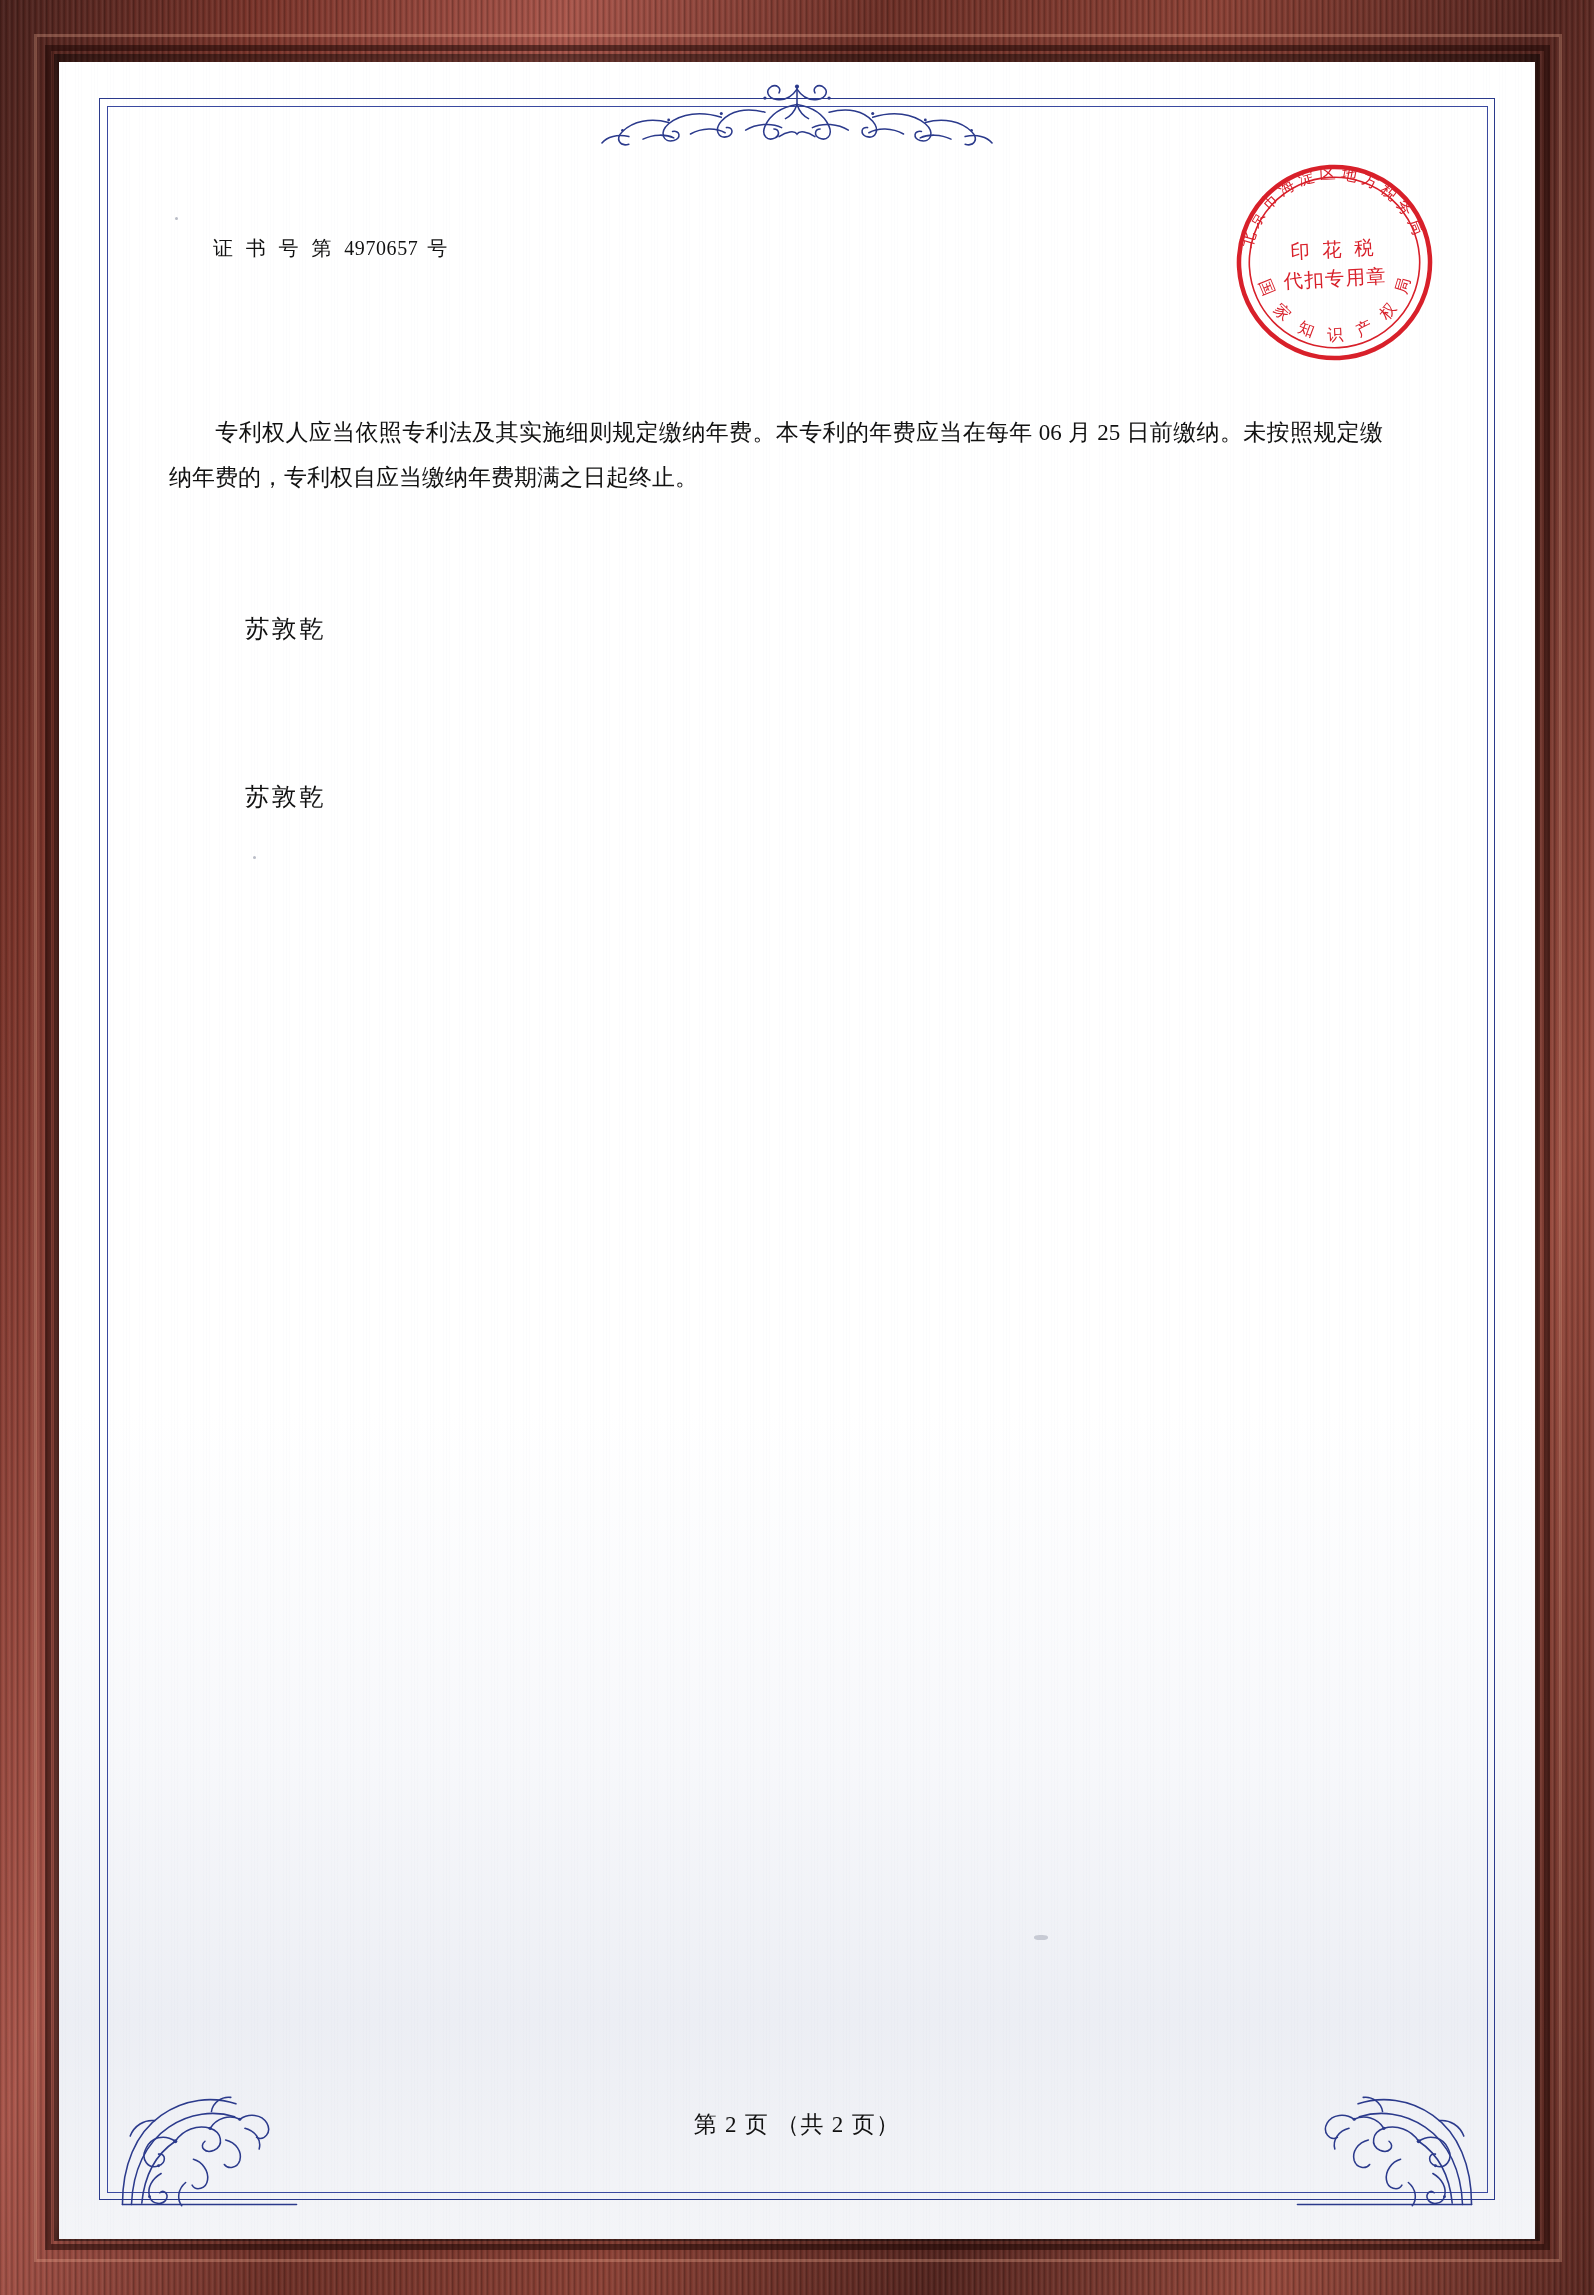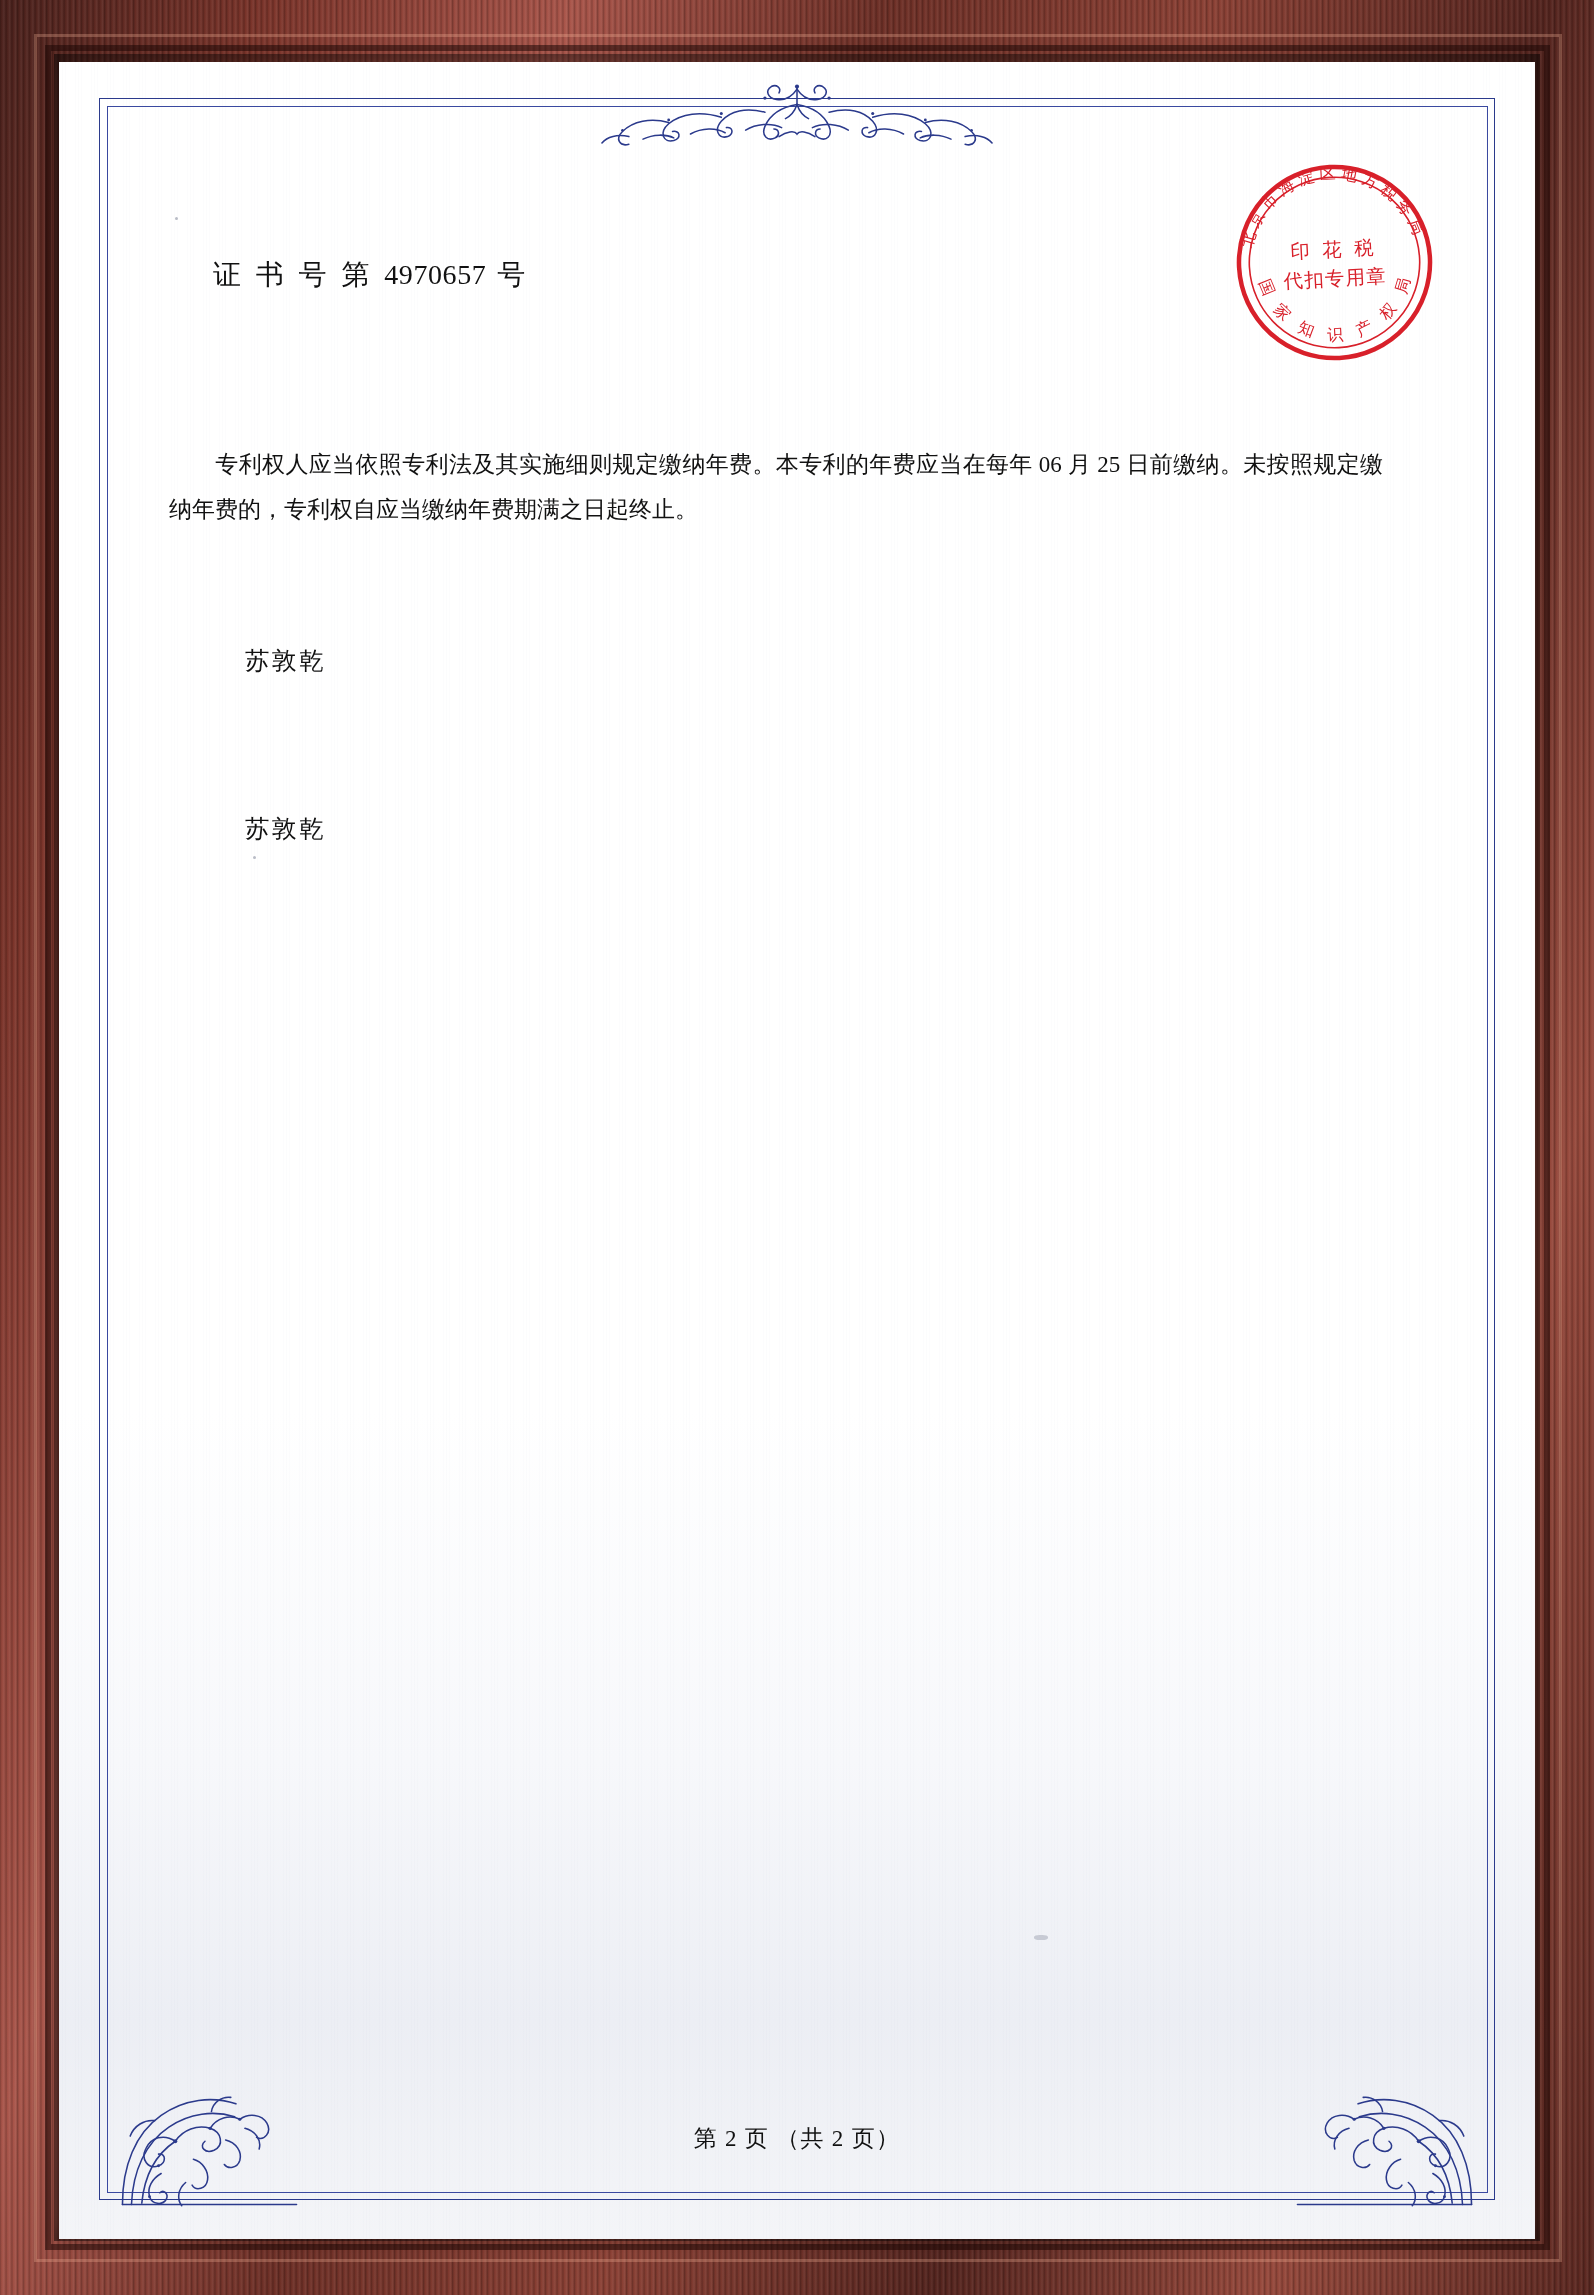--- a/index.html
+++ b/index.html
@@ -117,24 +117,24 @@
   
   #content {
     position: absolute;
     left: 97px;
     top: 97px;
     width: 1285px;
     color: #111111;
   }
 
   #cert-number {
-    font-size: 28px;
+    font-size: 20px;
     letter-spacing: 3.9px;
     margin-left: 57px;
-    margin-top: 97px;
+    margin-top: 76px;
     white-space: nowrap;
   }
   #cert-number .num { letter-spacing: 0.6px; }
 
   #paragraph-fee {
     margin-top: 149px;
     font-size: 23px;
     line-height: 1.95;
     text-align: justify;
     width: 1214px;
@@ -155,21 +155,21 @@
     letter-spacing: 2.6px;
     font-family: Liberation Serif, serif;
   }
   #designer-block { margin-top: 119px; }
 
   
   #page-footer {
     position: absolute;
     left: 0;
     right: 0;
-    bottom: 85px;
+    bottom: 99px;
     text-align: center;
     font-size: 23px;
     color: #111;
     letter-spacing: 1.3px;
   }
 
   
   #seal {
     position: absolute;
     right: 94px;

